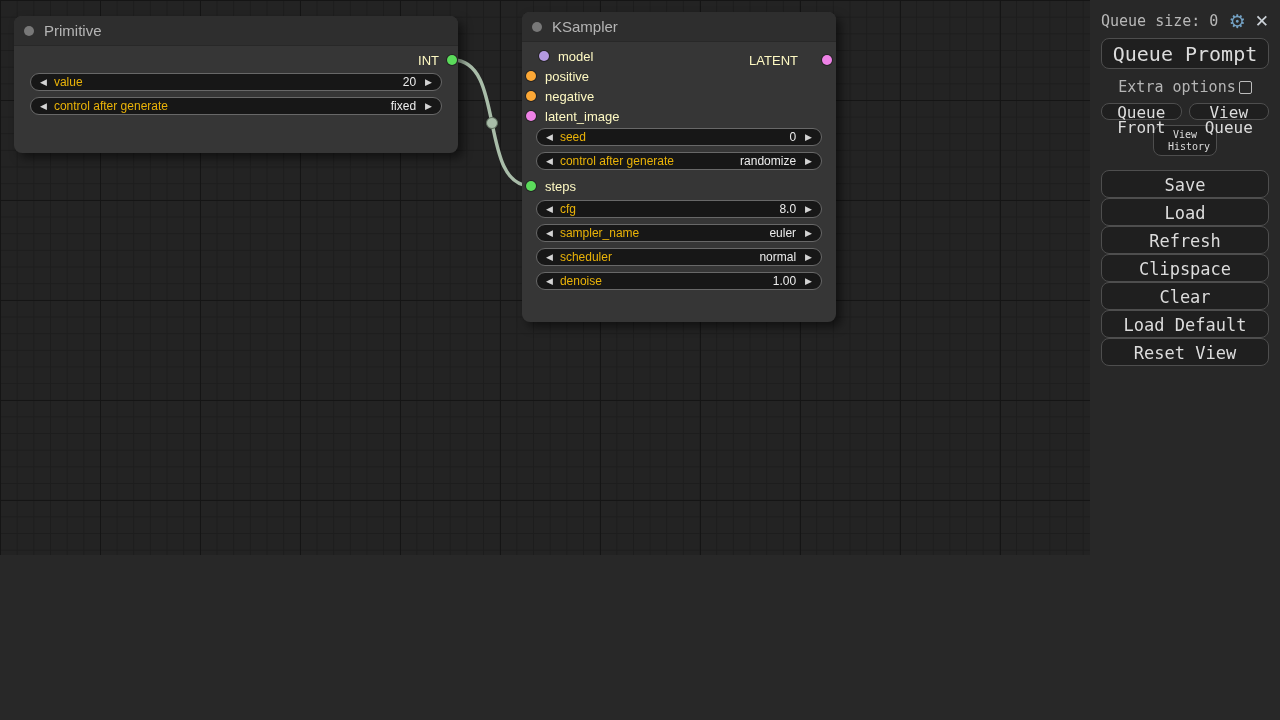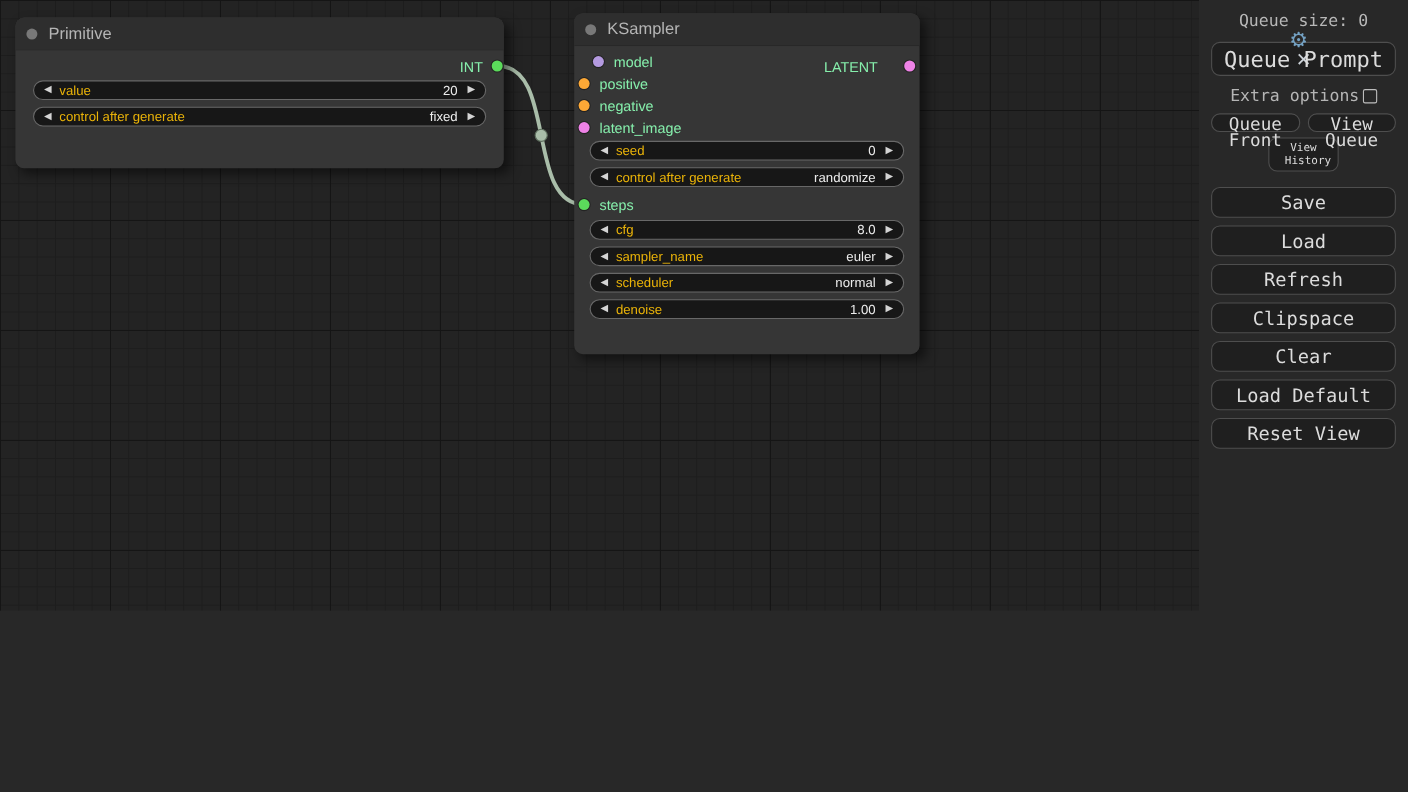--- a/index.html
+++ b/index.html
@@ -38,28 +38,28 @@
     border-radius:10px;display:flex;align-items:center;
     padding:0 9px;box-sizing:border-box;font-size:12px;white-space:nowrap;
   }
   .w-arrow{color:#d4d4d4;font-size:9px;line-height:1;font-family:"DejaVu Sans",sans-serif;flex:none;}
   .w-label{color:#eab308;margin-left:7px;flex:1;overflow:hidden;}
   .w-value{color:#ececec;margin-right:9px;}
   .port{position:absolute;display:flex;align-items:center;height:20px;}
   .port-dot{width:10px;height:10px;border-radius:50%;flex:none;box-shadow:0 0 0 1px rgba(0,0,0,.35);}
   .port.in .port-dot{margin-right:9px;}
   .port.out .port-label{margin-right:8px;}
-  .port-label{color:#86efac;font-size:13px;white-space:nowrap;}
+  .port-label{color:#fef9c3;font-size:13px;white-space:nowrap;}
   
   .sidebar{
     position:absolute;left:1090px;top:0;width:190px;height:720px;
     background:#282828;box-sizing:border-box;padding:10px 11px;
     font-family:"DejaVu Sans Mono","Liberation Mono",monospace;
   }
-  .queue-row{display:flex;align-items:center;height:22px;flex-direction:column;}
+  .queue-row{display:flex;align-items:center;height:22px;}
   .queue-size{color:#b8b8b8;font-size:15px;flex:1;white-space:nowrap;}
   .gear{font-size:19px;line-height:1;cursor:pointer;margin-right:9px;font-family:"DejaVu Sans",sans-serif;}
   .close-x{color:#ccd2d8;font-size:17px;font-weight:bold;line-height:1;cursor:pointer;font-family:"DejaVu Sans",sans-serif;}
   .btn{
     display:block;background:#1f1f1f;border:1px solid #4e4e4e;border-radius:8px;
     color:#dcdcdc;text-align:center;box-sizing:border-box;cursor:pointer;
     font-family:inherit;width:100%;
   }
   .queue-prompt-btn{height:31px;margin-top:6px;font-size:20px;line-height:29px;}
   .extra-row{margin-top:9px;display:flex;align-items:center;justify-content:center;}
@@ -67,21 +67,21 @@
   .checkbox{
     width:11px;height:11px;border:1px solid #bdbdbd;border-radius:2px;
     display:inline-block;margin-left:3px;background:transparent;flex:none;
   }
   .small-row{margin-top:7px;display:flex;gap:7px;}
   .small-btn{flex:1;height:17px;font-size:16px;line-height:15px;border-radius:8px;}
   .view-history-btn{
     width:64px;height:31px;margin:5px auto 12px;font-size:10px;line-height:12px;
     padding:3px 14px;white-space:normal;
   }
-  .menu-btn{height:28px;margin-top:7px;font-size:17px;line-height:26px;}
+  .menu-btn{height:28px;font-size:17px;line-height:26px;}
   .menu-btn.first{margin-top:14px;}
 </style>
 </head>
 <body>
 
 <div class="canvas">
 
   <svg class="wires">
     <path d="M 453 60 C 506 60 478 186 531 186" fill="none" stroke-width="3.5" style="stroke: rgb(169, 189, 169);"></path>
     <circle cx="492" cy="123" r="5.5" stroke="#5f6f5f" stroke-width="1" style="fill: rgb(169, 189, 169);"></circle>

